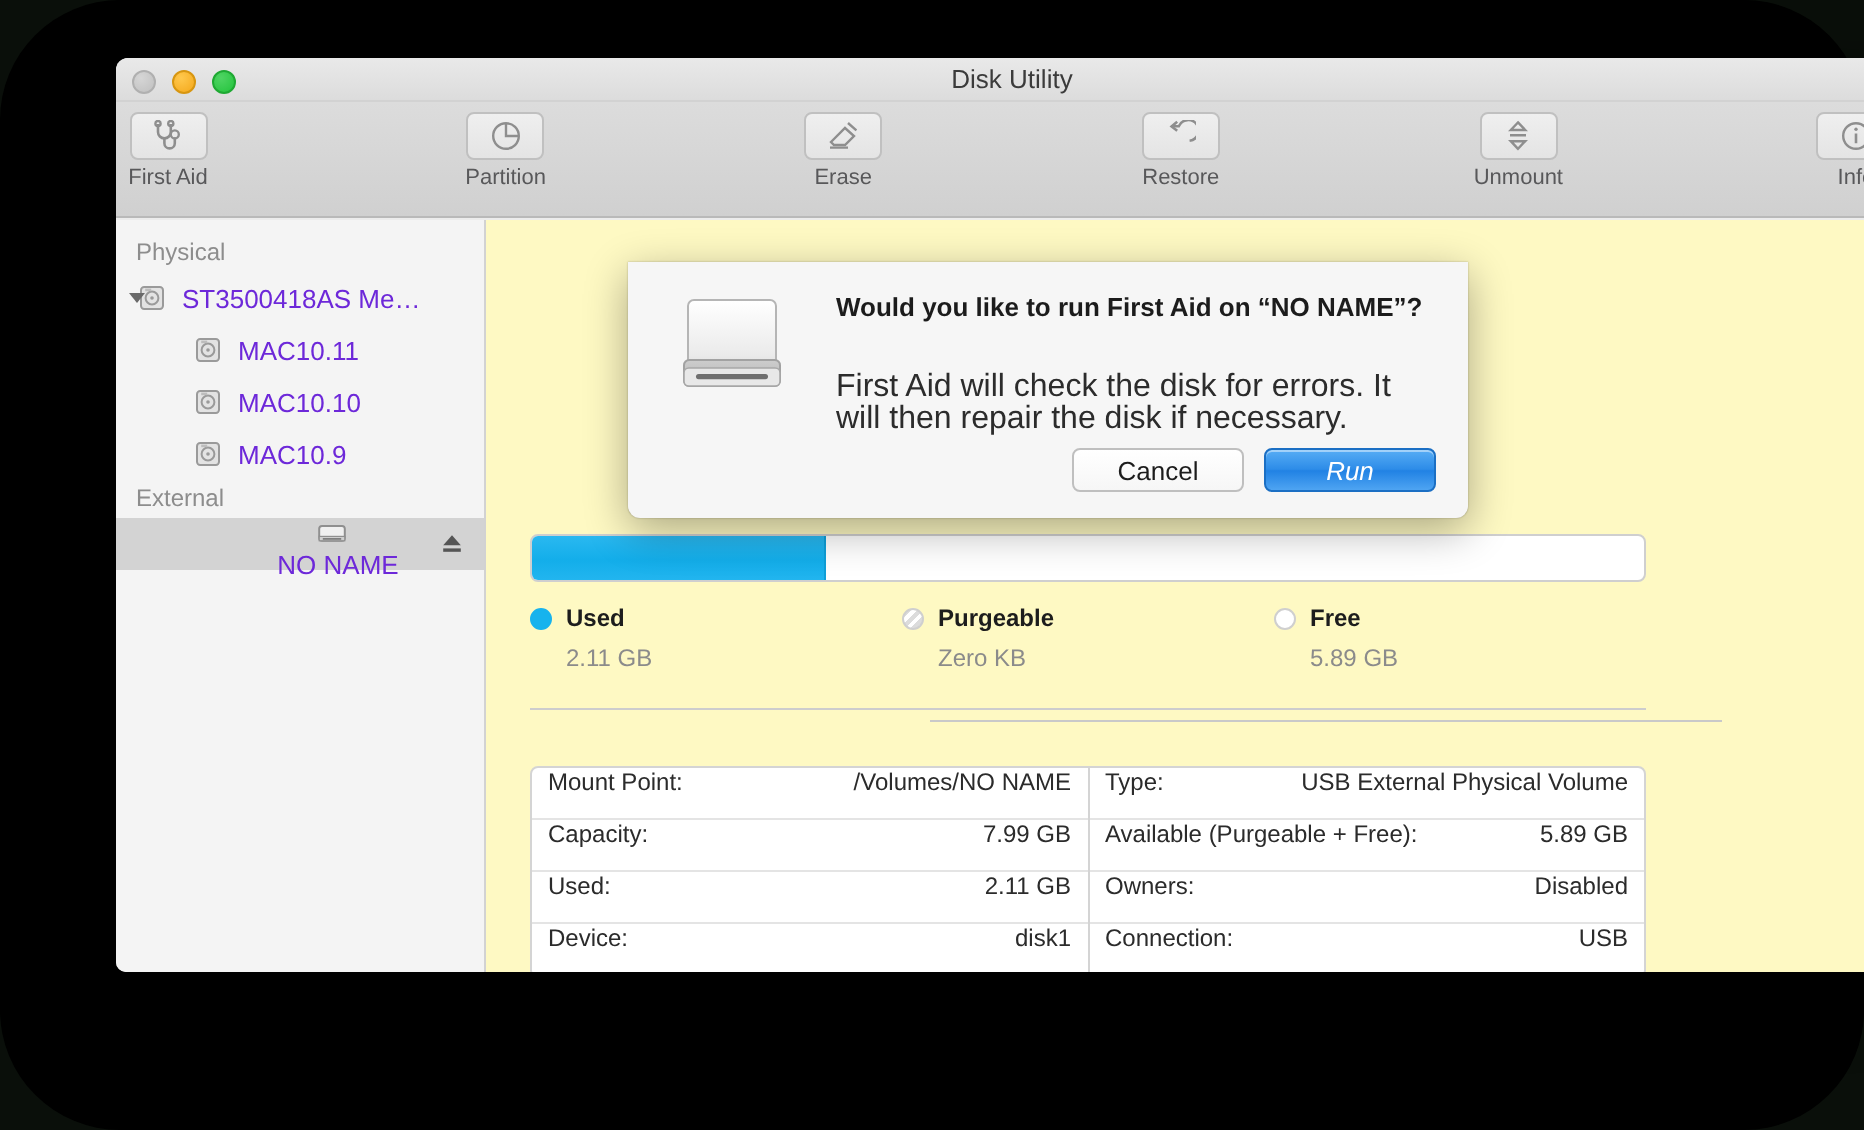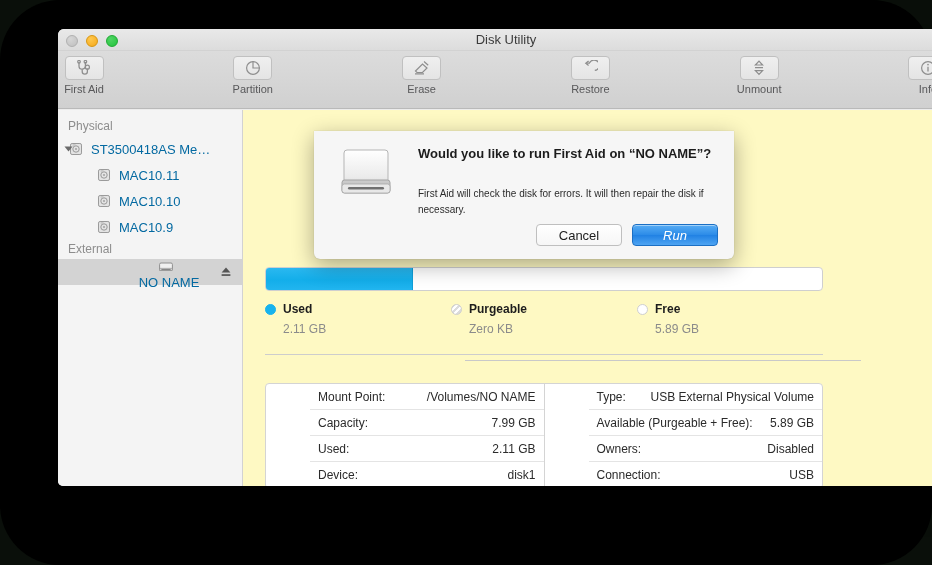--- a/index.html
+++ b/index.html
@@ -88,21 +88,21 @@
     position: relative;
   }
   .sb-header {
     font-size: 12px; color: #8d8d8d;
     padding: 2px 0 3px 10px;
   }
   .sb-row {
     height: 26px;
     display: flex; align-items: center;
     padding-left: 10px;
-    font-size: 13px; color: #0369a1;
+    font-size: 13px; color: #6d28d9;
     position: relative;
   }
   .sb-row.selected { background: #d3d3d3; flex-direction: column; }
   .sb-row.child { padding-left: 38px; }
   .disclosure {
     position: absolute; left: 8px; top: 9px;
     width: 0; height: 0;
     border-left: 5px solid #6a6a6a;
     border-top: 4px solid transparent;
     border-bottom: 4px solid transparent;
@@ -174,25 +174,24 @@
     background: #fff;
     border: 1px solid #d4d4d4;
     border-radius: 4px;
     display: flex;
     overflow: hidden;
   }
   .infocol { flex: 1; }
   .infocol.left { border-right: 1px solid #d4d4d4; }
   .inforow {
     height: 26px;
-    display: flex; align-items: center; justify-content: space-between;
+    display: flex; align-items: flex-start; justify-content: space-between;
     padding: 0 8px;
     font-size: 12px; color: #2b2b2b;
     border-bottom: 1px solid #e4e4e4;
-    margin-left: 44px;
   }
   .inforow:last-child { border-bottom: none; }
   .info-k { white-space: nowrap; }
   .info-v { white-space: nowrap; text-align: right; }
 
   
   .sheet {
     position: absolute;
     left: 256px; top: 102px;
     width: 420px; height: 128px;
@@ -202,21 +201,21 @@
     z-index: 50;
   }
   .sheet-icon { position: absolute; left: 23px; top: 13px; }
   .sheet-title {
     position: absolute; left: 104px; top: 14px; width: 296px;
     font-size: 13px; font-weight: bold; color: #1c1c1c;
     line-height: 17px;
   }
   .sheet-msg {
     position: absolute; left: 104px; top: 55px; width: 296px;
-    font-size: 10px; color: #2c2c2c; line-height: 16px;
+    font-size: 16px; color: #2c2c2c; line-height: 16px;
   }
   .sheet-buttons {
     position: absolute; right: 16px; bottom: 13px;
     display: flex; gap: 10px;
   }
   .btn {
     height: 22px; min-width: 86px;
     border-radius: 4px;
     font-size: 13px;
     display: flex; align-items: center; justify-content: center;

